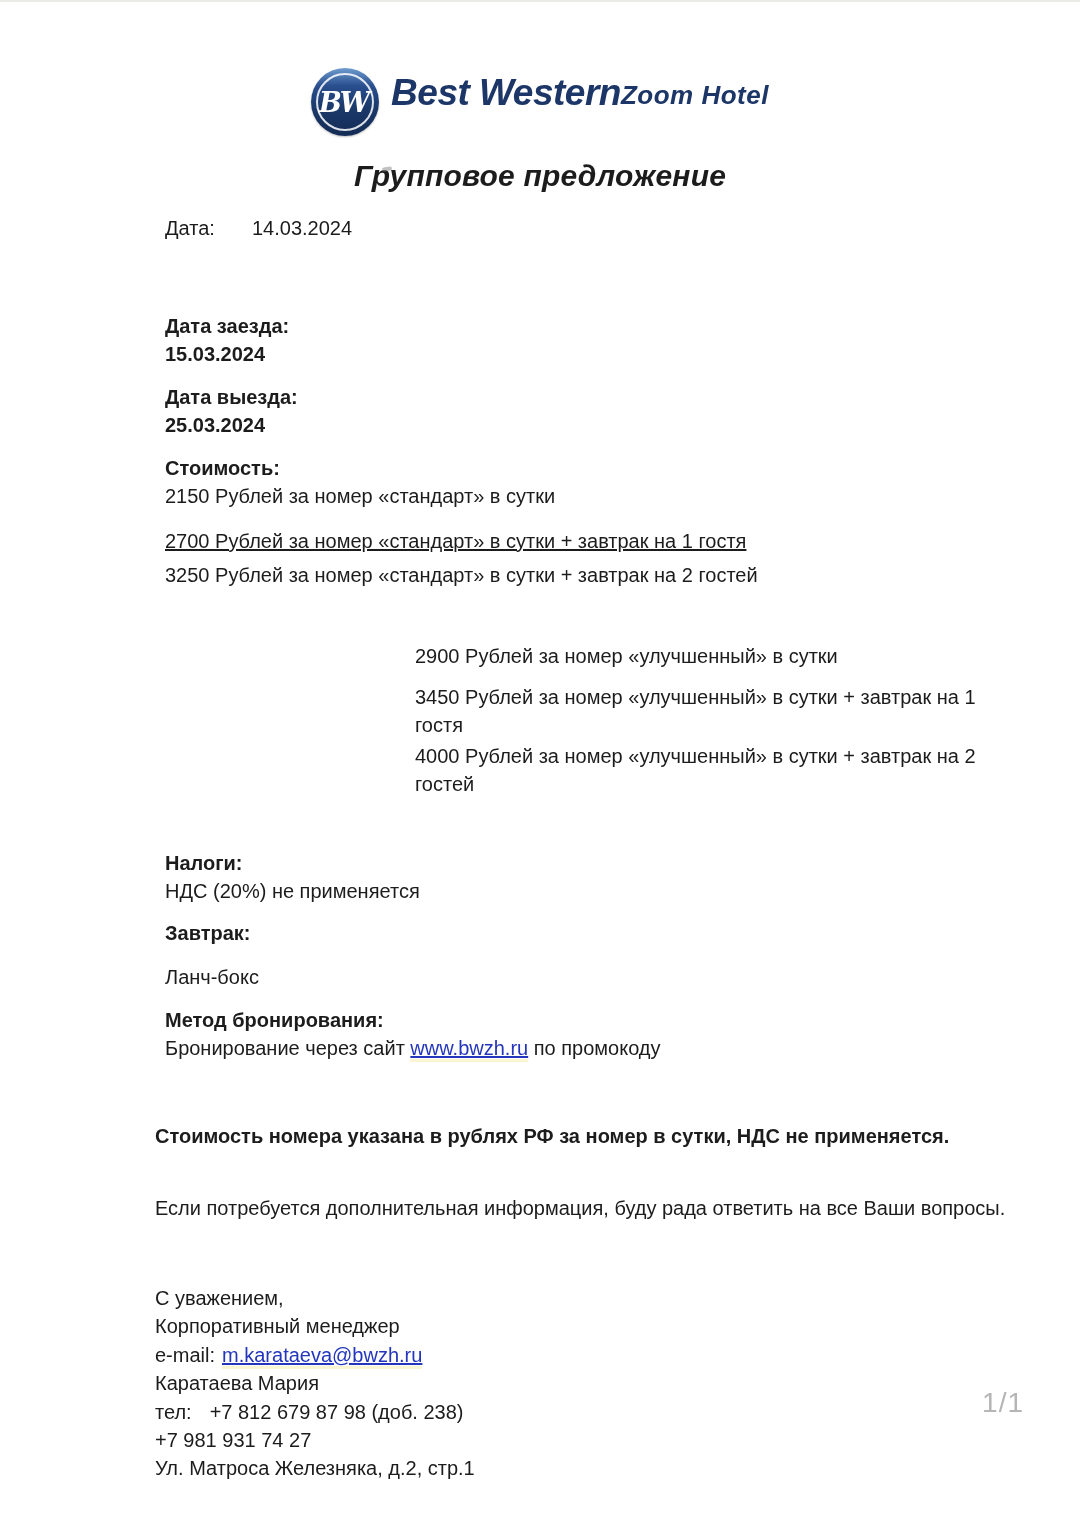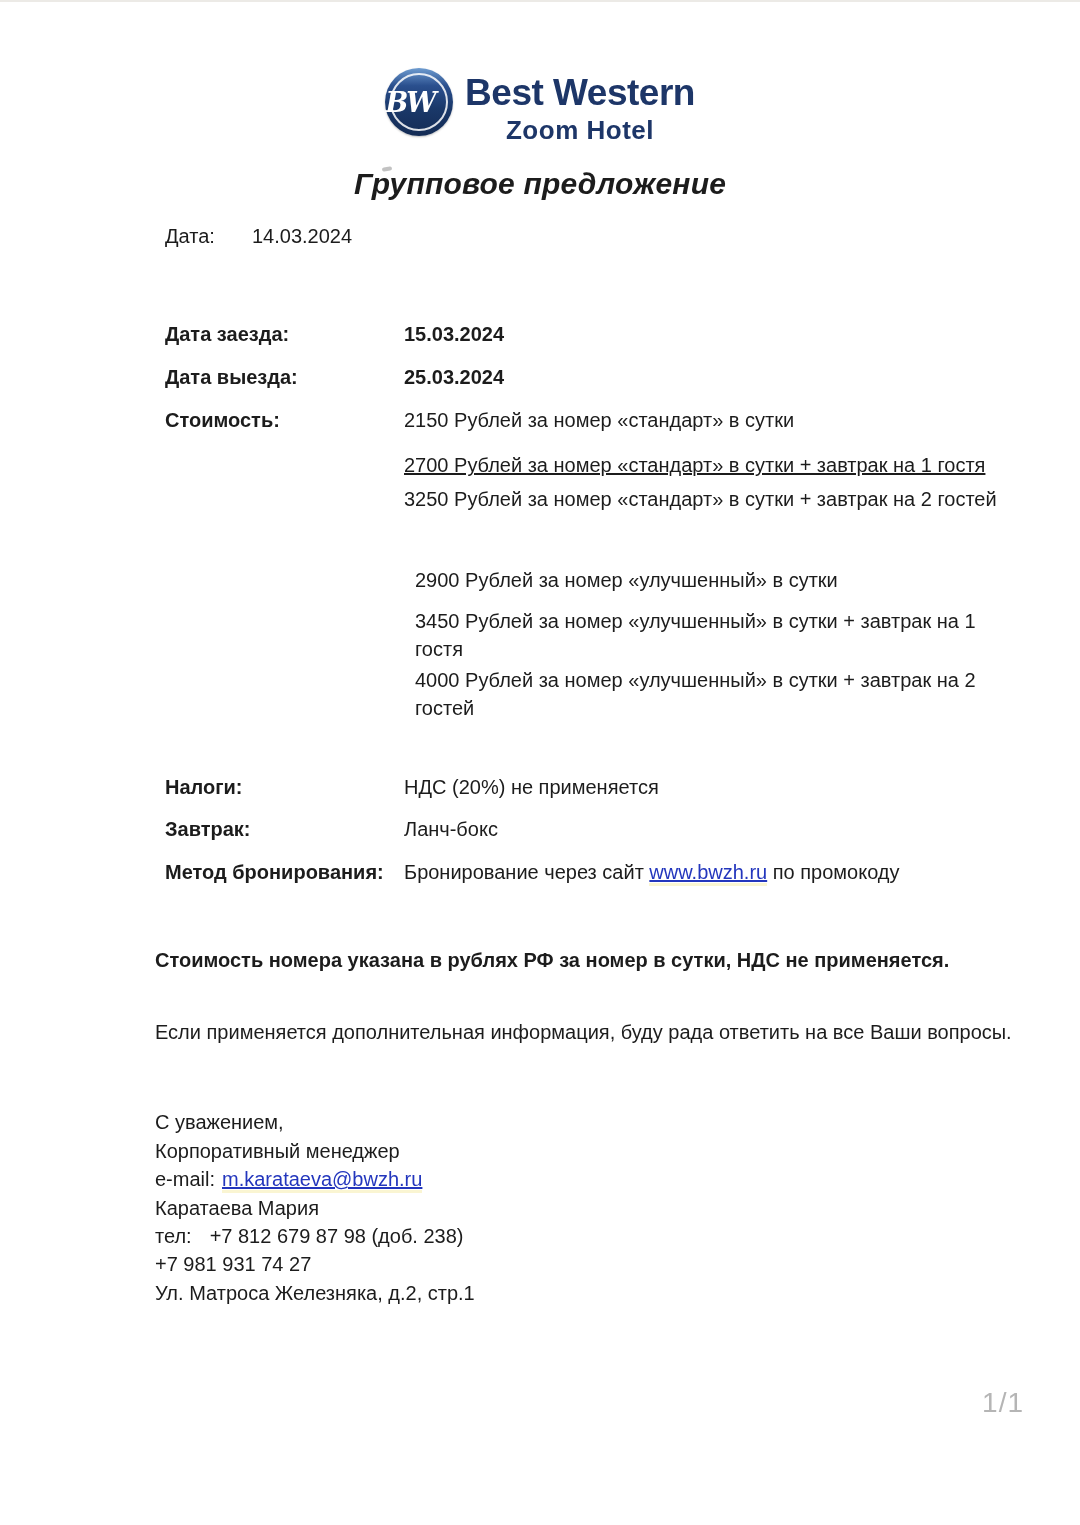--- a/index.html
+++ b/index.html
@@ -23,23 +23,23 @@
     display: flex; align-items: center; justify-content: center;
     box-shadow: 0 1px 2px rgba(0,0,0,.25);
   }
   .logo-badge::before {
     content: ""; position: absolute; inset: 5px;
     border: 2px solid rgba(255,255,255,.85); border-radius: 50%;
   }
   .logo-badge-text {
     color: #ffffff; font-family: "DejaVu Serif", serif;
     font-weight: bold; font-style: italic; font-size: 27px;
-    letter-spacing: -2px; padding-right: 18px;
-  }
-  .logo-text { display: flex; flex-direction: column; align-items: center; padding-top: 6px; }
+    letter-spacing: -2px; padding-right: 3px;
+  }
+  .logo-text { display: flex; align-items: center; padding-top: 6px; font-style: italic; }
   .logo-brand {
     font-size: 37px; font-weight: 800; color: #1d3668;
     letter-spacing: -0.5px; line-height: 1.05;
   }
   .logo-subbrand {
     font-size: 26px; font-weight: 700; color: #1d3668;
     letter-spacing: 0.5px; line-height: 1.1; margin-top: 3px;
   }
 
   .artifact-dash {
@@ -53,35 +53,35 @@
     font-size: 30px; font-weight: 800; font-style: italic;
     letter-spacing: 0.2px; line-height: 36px;
   }
   .date-row {
     margin: 20px 0 8px 165px; display: flex; font-size: 20px; line-height: 28px;
   }
   .date-row .date-label { width: 87px; }
 
   
   .details { margin: 70px 0 0 165px; font-size: 20px; line-height: 28px; }
-  .row { display: flex; }
+  .row { display: flex; flex-direction: column; }
   .row .label { width: 239px; flex-shrink: 0; font-weight: 700; }
   .row .value { }
   .bold-val { font-weight: 700; }
   .row-checkin  { margin-bottom: 15px; }
   .row-checkout { margin-bottom: 15px; }
   .std-line { white-space: nowrap; }
   .std-1 { margin-bottom: 17px; }
   .std-2 { margin-bottom: 6px; text-decoration: underline; }
   .std-block { margin-bottom: 53px; }
   .sup-block { margin-left: 250px; margin-bottom: 51px; }
   .sup-item-1 { margin-bottom: 13px; }
   .sup-item-2 { margin-bottom: 3px; }
   .row-taxes     { margin-bottom: 14px; }
-  .row-breakfast { margin-bottom: 15px; }
+  .row-breakfast { margin-bottom: 15px; gap: 16px; }
   .row-booking   { margin-bottom: 60px; }
 
   a.doc-link, .doc-link {
     color: #2336bd; text-decoration: underline; cursor: pointer;
     box-shadow: 0 3px 0 rgba(250, 244, 205, 0.9);
   }
 
   
   .note-bold { margin-left: 155px; font-size: 20px; line-height: 28px; font-weight: 700; margin-bottom: 44px; white-space: nowrap; }
   .note-info { margin-left: 155px; font-size: 20px; line-height: 28px; margin-bottom: 62px; white-space: nowrap; }
@@ -183,21 +183,21 @@
       <div class="value">
         <span>Бронирование через сайт</span>
         <a class="doc-link">www.bwzh.ru</a>
         <span>по промокоду</span>
       </div>
     </div>
 
   </div>
 
   <p class="note-bold">Стоимость номера указана в рублях РФ за номер в сутки, НДС не применяется.</p>
-  <p class="note-info">Если применяется дополнительная информация, буду рада ответить на все Ваши вопросы.</p>
+  <p class="note-info">Если потребуется дополнительная информация, буду рада ответить на все Ваши вопросы.</p>
 
   <div class="signature">
     <div class="sig-line">С уважением,</div>
     <div class="sig-line">Корпоративный менеджер</div>
     <div class="sig-line">
       <span class="email-label">e-mail:</span><a class="doc-link">m.karataeva@bwzh.ru</a>
     </div>
     <div class="sig-line">Каратаева Мария</div>
     <div class="sig-line">
       <span class="phone-label">тел:</span><span>+7 812 679 87 98 (доб. 238)</span>

